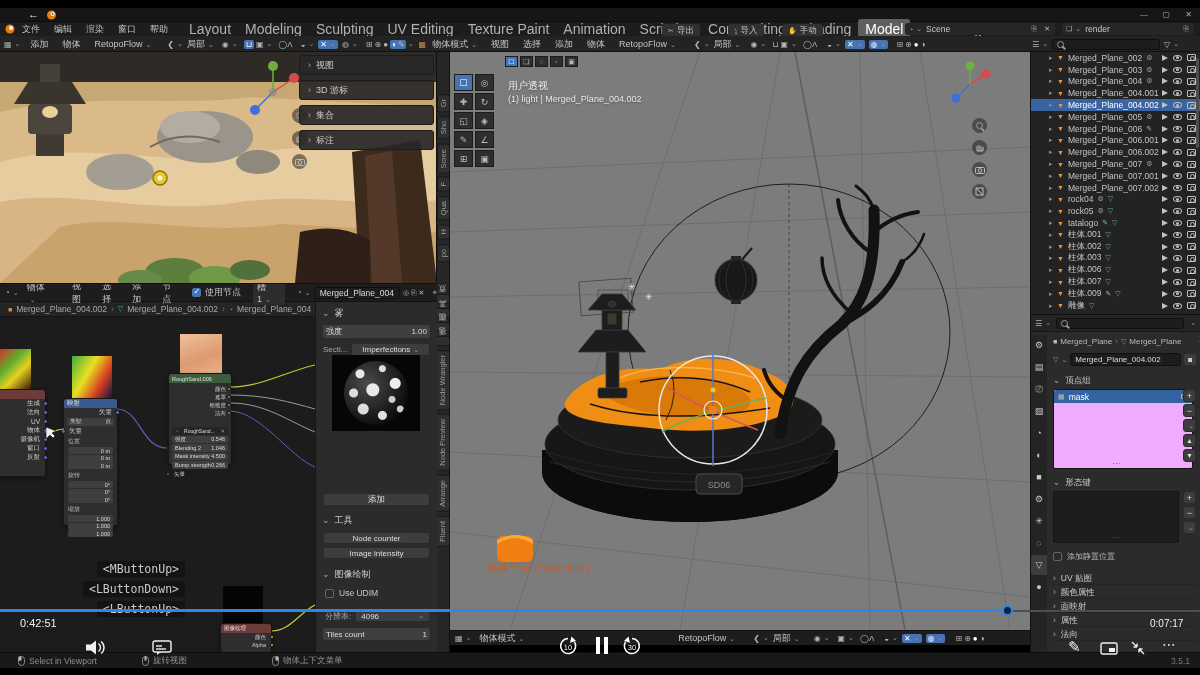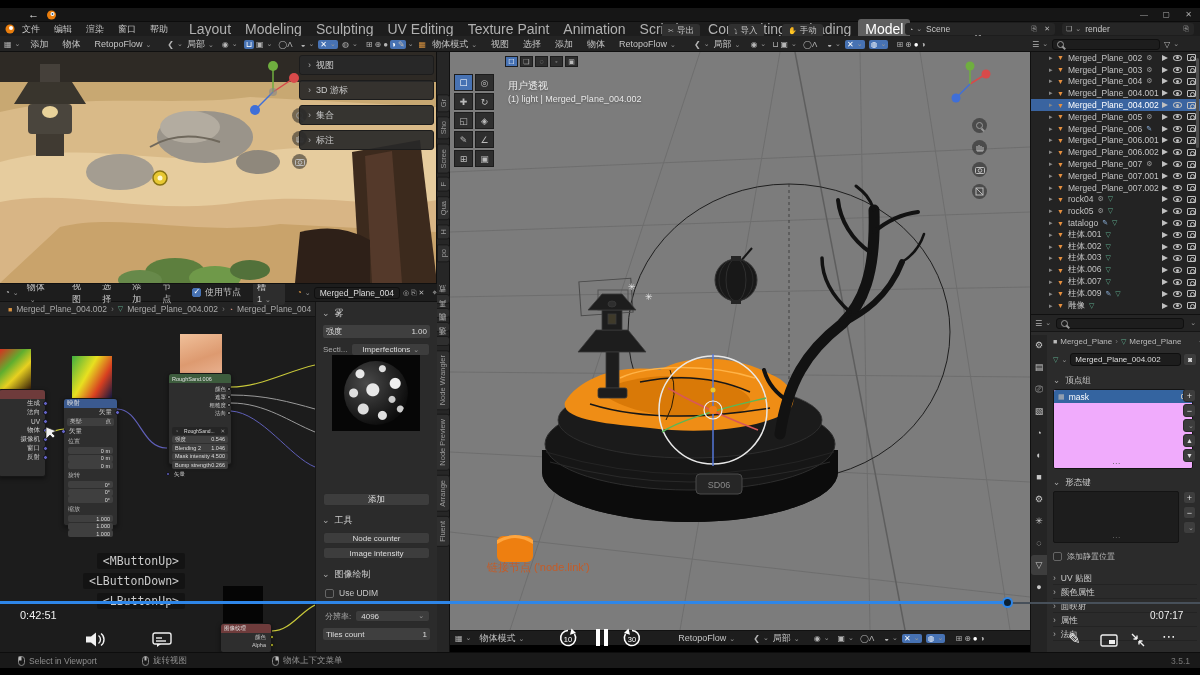--- a/index.html
+++ b/index.html
@@ -1100,21 +1100,21 @@
           <rect x="0.5" y="0.5" width="6" height="9" rx="3" fill="none" stroke="#888"></rect>
           <rect x="3.5" y="0.5" width="3" height="4" fill="#bbb"></rect>
         </svg>
         <span class="txt">物体上下文菜单</span>
       </span>
   <span class="abs txt" style="right:10px;color:#777">3.5.1</span>
 </div>
 
 <div class="abs" style="left:0;top:668px;width:1200px;height:7px;background:#000"></div>
 
-<div class="abs" style="left:0;top:0;width:1200px;height:575px;pointer-events:none">
+<div class="abs" style="left:0;top:8px;width:1200px;height:575px;pointer-events:none">
 
   <div class="abs" style="left:80px;top:553px;width:105px;display:flex;flex-direction:column;align-items:flex-end">
 
   <div class="keycap">&lt;MButtonUp&gt;</div>
         <div class="keycap">&lt;LButtonDown&gt;</div>
         <div class="keycap">&lt;LButtonUp&gt;</div>
       </div>
 
   <div class="abs" style="left:0;top:601px;width:1008px;height:3px;background:#2e86e8;pointer-events:auto"></div>
   <div class="abs" style="left:1008px;top:602px;width:192px;height:2px;background:#47505a;pointer-events:auto"></div>

